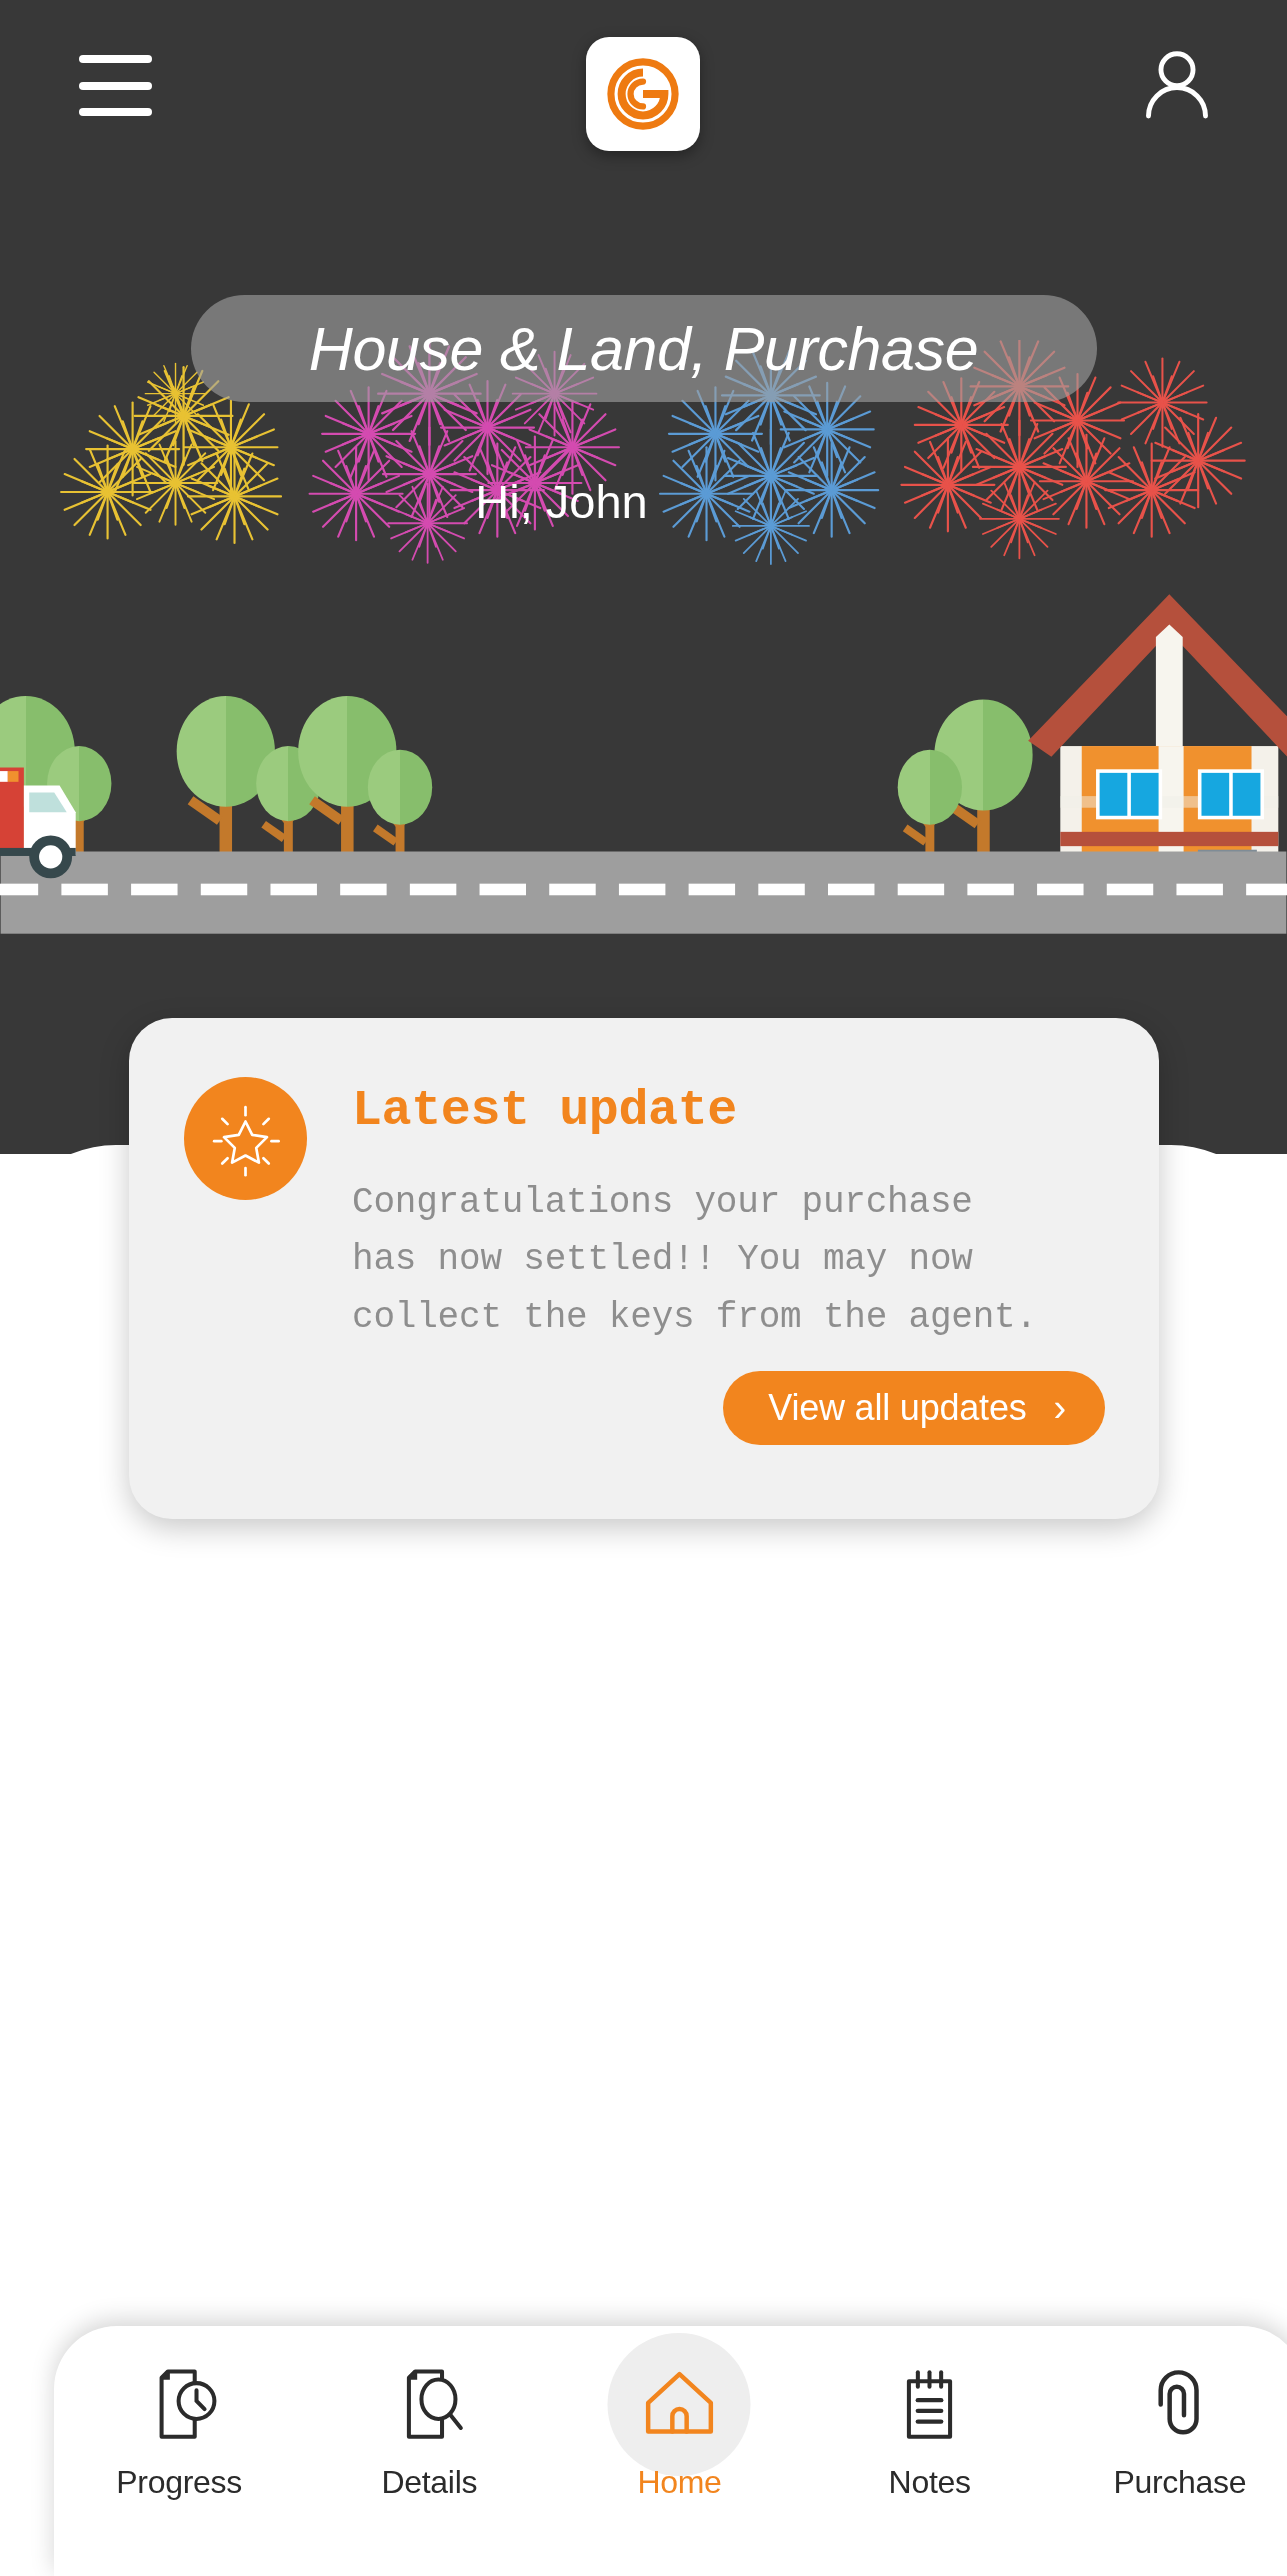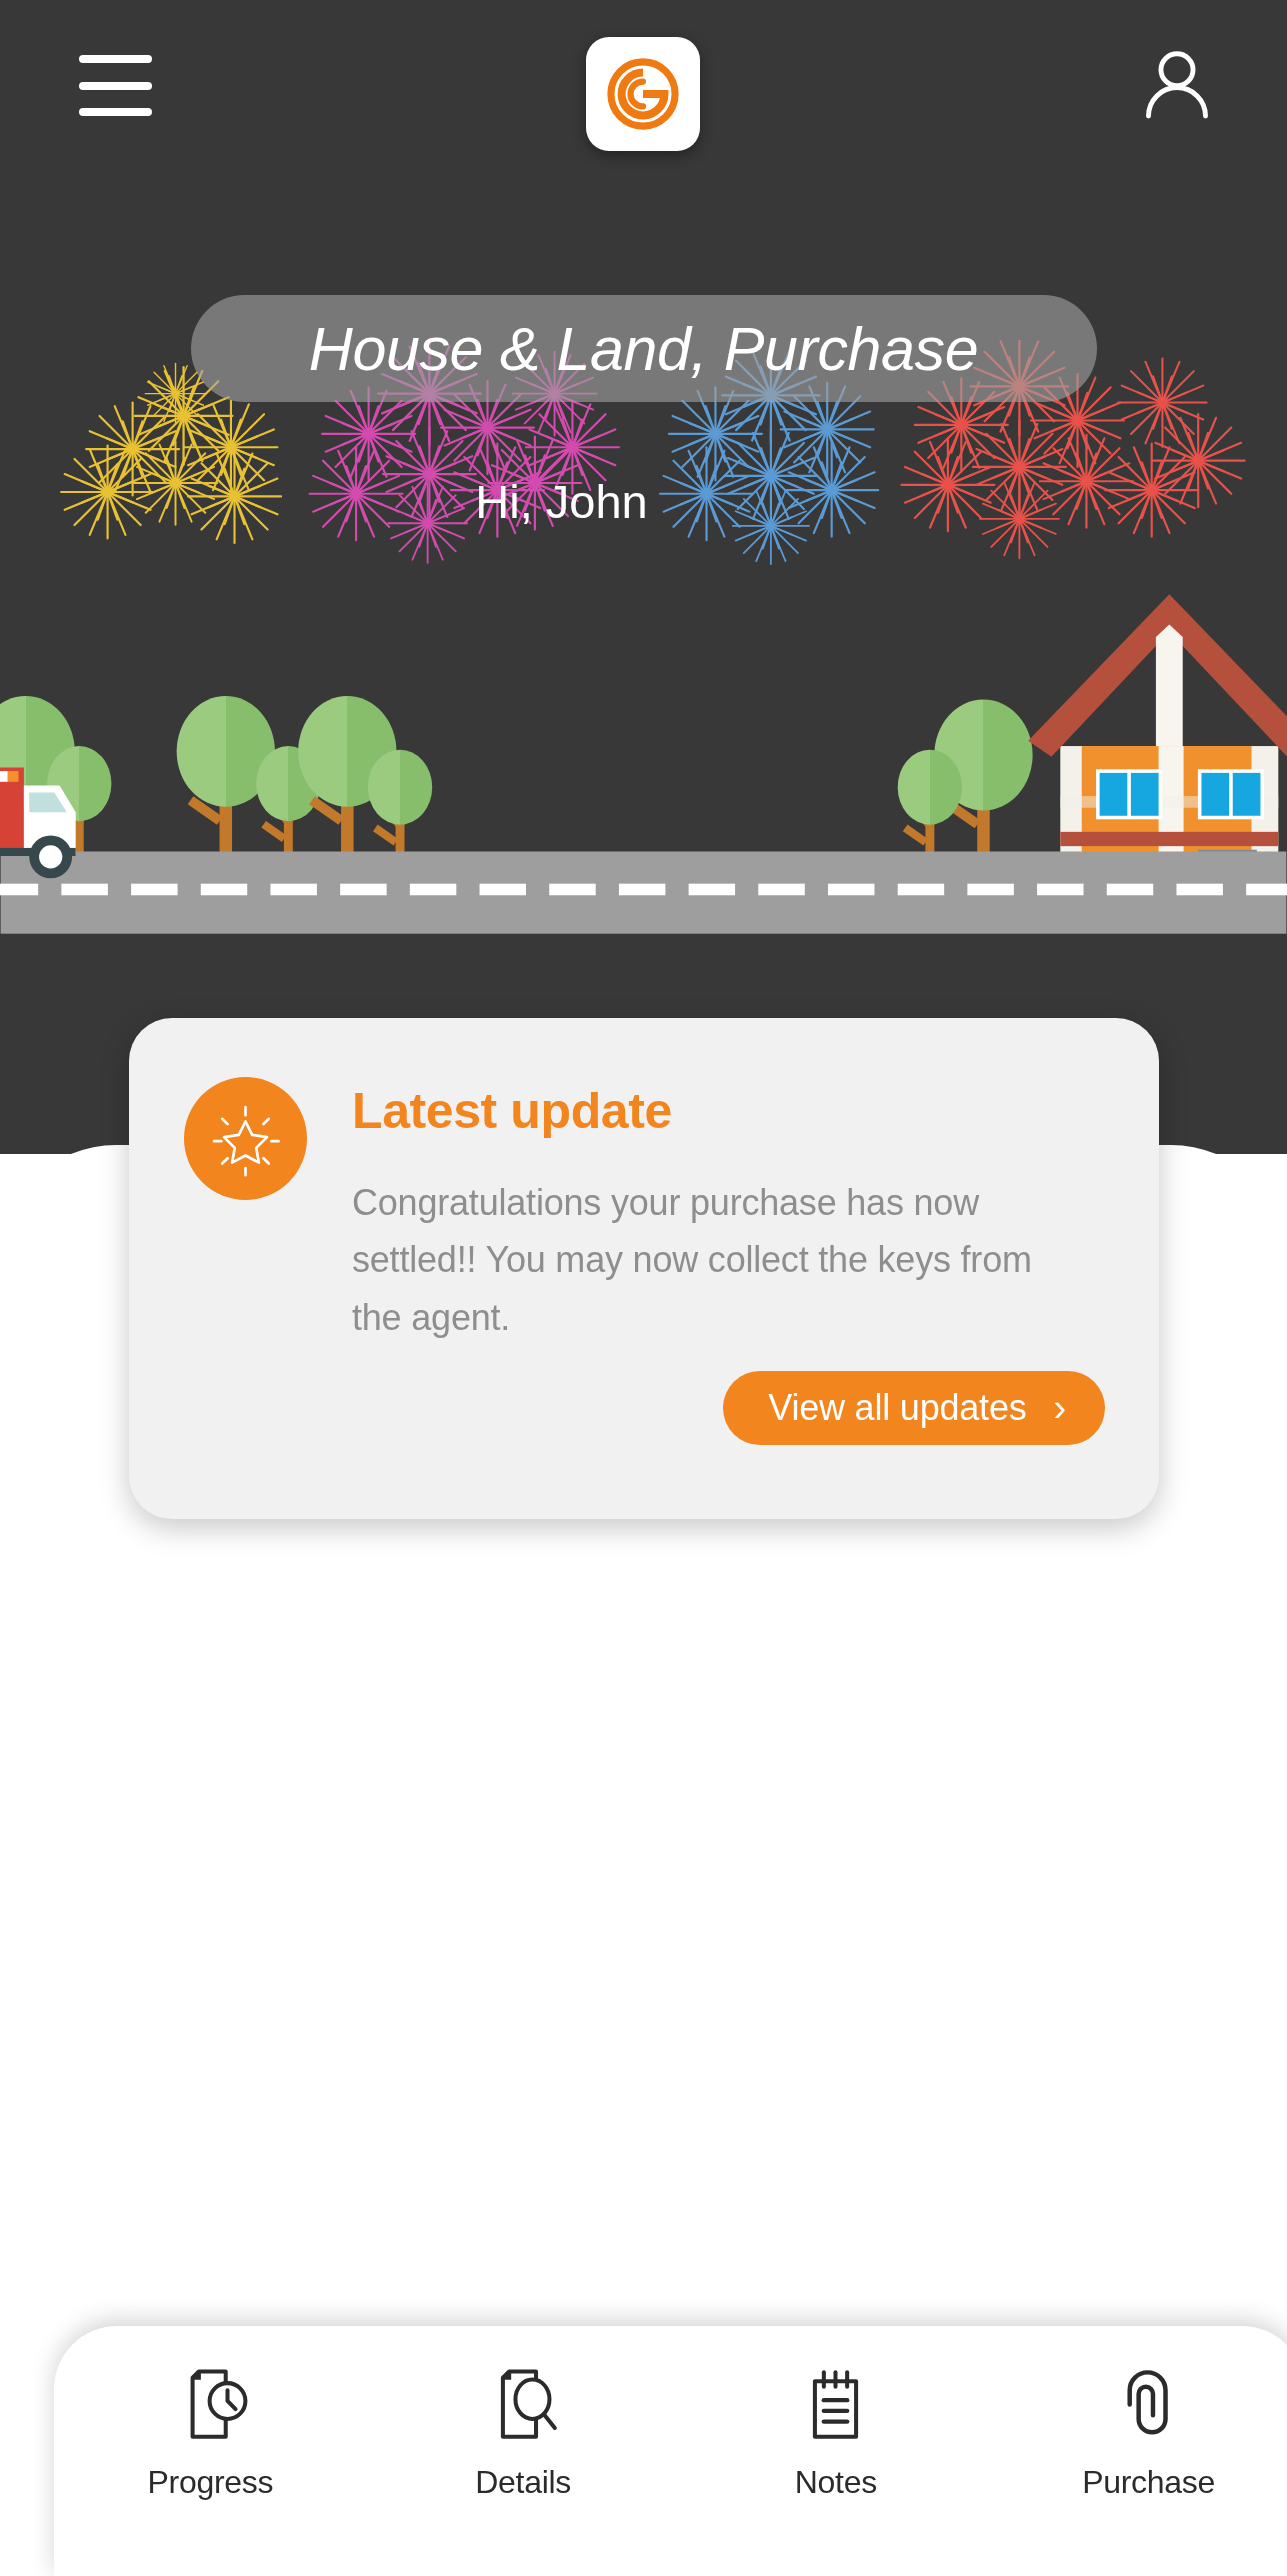--- a/index.html
+++ b/index.html
@@ -72,21 +72,21 @@
   }
 
   
   .update-card {
     position:absolute; left:129px; top:1018px; width:1030px; height:501px;
     background:#f1f1f1; border-radius:43px;
     box-shadow:0 9px 30px rgba(0,0,0,.22);
     z-index:60;
     padding:55px 54px 0 55px;
   }
-  .card-row { display:flex; align-items:flex-start; }
+  .card-row { display:flex; align-items:flex-start;font-family:Liberation Mono, monospace; }
   .star-circle {
     flex:0 0 auto; width:123px; height:123px; border-radius:50%;
     background:#F2851E; margin-right:45px; margin-top:3.6px;
     display:flex; align-items:center; justify-content:center;
   }
   .card-body { flex:1 1 auto; padding-top:12.5px; }
   .card-title {
     font-size:50px; font-weight:700; color:#F2851E; line-height:1;
     margin-bottom:38px; letter-spacing:-0.4px;
   }
@@ -394,20 +394,30 @@
       <svg width="77" height="77" viewBox="0 0 86 86" fill="none" stroke="#2b2b2b" stroke-width="4.5">
         <path d="M20 12 L27 5 L57 5 L57 78 L20 78 Z" stroke-linejoin="round"></path>
         <path d="M27 5 L27 12 L20 12"></path>
         <ellipse cx="53" cy="36" rx="19" ry="22" fill="#ffffff"></ellipse>
         <line x1="66" y1="53" x2="78" y2="68" stroke-linecap="round"></line>
       </svg>
     </div>
     <div class="nav-label">Details</div>
   </div>
 
+  <div class="nav-item active">
+    <div class="nav-active-bg"></div>
+    <div class="nav-ico">
+      <svg width="77" height="77" viewBox="0 0 86 86" fill="none" stroke="#F2851E" stroke-width="5" stroke-linejoin="round">
+        <path d="M8 40 L43 8 L78 40 L78 72 L8 72 Z"></path>
+        <path d="M35 72 L35 55 A8 8 0 0 1 51 55 L51 72" stroke-linecap="round"></path>
+      </svg>
+    </div>
+    <div class="nav-label">Home</div>
+  </div>
 
   <div class="nav-item">
     <div class="nav-ico">
       <svg width="77" height="77" viewBox="0 0 86 86" fill="none" stroke="#2b2b2b" stroke-width="4.5">
         <rect x="20" y="16" width="46" height="62" stroke-linejoin="round"></rect>
         <g stroke-linecap="round">
           <line x1="30" y1="6" x2="30" y2="22"></line>
           <line x1="43" y1="6" x2="43" y2="22"></line>
           <line x1="56" y1="6" x2="56" y2="22"></line>
         </g>

